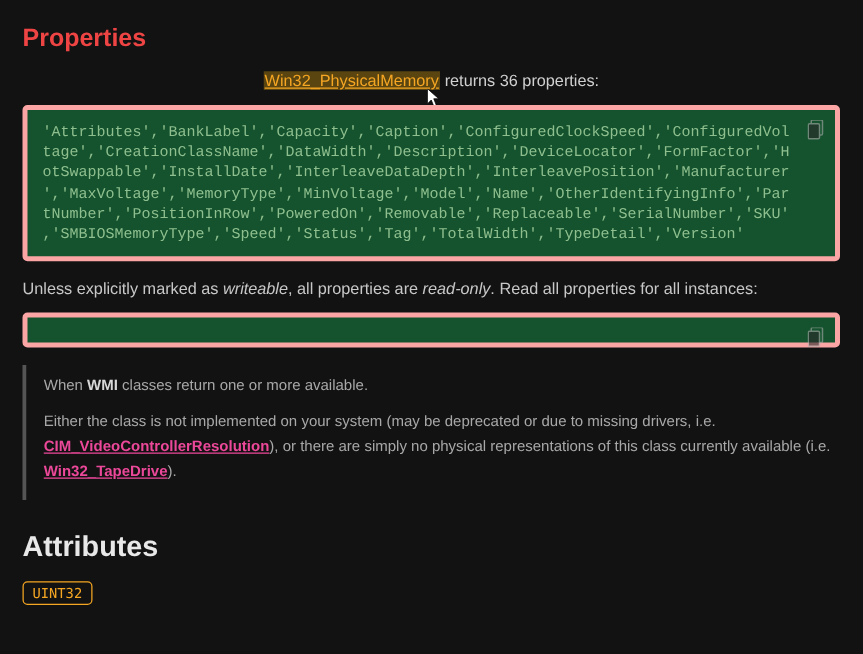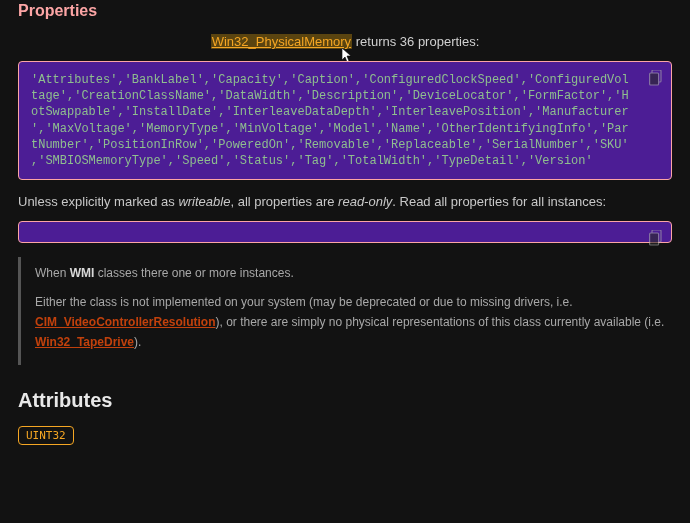--- a/index.html
+++ b/index.html
@@ -7,28 +7,28 @@
     background: #121212;
     color: #c8c8c8;
     font-family: "Segoe UI", Arial, sans-serif;
     font-size: 13px;
     width: 690px;
     height: 523px;
     overflow: hidden;
     padding: 0 18px;
   }
   h1 {
-    color: #fca5a5;
-    font-size: 16px;
+    color: #ef4444;
+    font-size: 20px;
     font-weight: 700;
-    padding: 2px 0 14px 0;
+    padding: 20px 0 14px 0;
   }
   h2 {
     color: #e8e8e8;
-    font-size: 20px;
+    font-size: 23px;
     font-weight: 700;
     padding: 14px 0 8px 0;
   }
   .intro-line {
     color: #d0d0d0;
     margin-bottom: 12px;
     font-size: 13px;
     text-align: center;
   }
   .link-highlight {
@@ -42,22 +42,22 @@
     display: inline-block;
     width: 0;
   }
   .cursor svg {
     position: absolute;
     top: 2px;
     left: -10px;
   }
   .code-block {
     position: relative;
-    background: #4c1d95;
-    border: 1px solid #fca5a5;
+    background: #14532d;
+    border: 4px solid #fca5a5;
     border-radius: 4px;
     padding: 10px 36px 10px 12px;
     margin-bottom: 14px;
     font-family: Consolas, "Courier New", monospace;
     font-size: 12px;
     line-height: 1.35;
     color: #7fb97f;
     word-wrap: break-word;
   }
   .code-block .copy-icon {
@@ -98,21 +98,21 @@
   .inline-code {
     background: #3a3a3a;
     border: 1px solid #4a4a4a;
     border-radius: 3px;
     padding: 1px 5px;
     font-family: Consolas, monospace;
     font-size: 11px;
     color: #c8c8c8;
   }
   .orange-link {
-    color: #c2410c;
+    color: #ec4899;
     font-weight: 700;
     text-decoration: underline;
     text-align: right;
   }
   .type-badge {
     display: inline-block;
     border: 1px solid #f5a623;
     color: #f5a623;
     border-radius: 4px;
     padding: 2px 7px;
@@ -152,21 +152,21 @@
   <span class="copy-icon">
     <svg width="14" height="16" viewBox="0 0 14 16">
         <rect x="3" y="0" width="9" height="12" rx="1" fill="none" stroke="#aaa" stroke-width="1.2"></rect>
         <rect x="0.6" y="3" width="9" height="12" rx="1" fill="#2a2a2a" stroke="#aaa" stroke-width="1.2"></rect>
       </svg>
   </span>
 </div>
 
 <div class="note-block">
   <p>
-    <span>When </span><strong>WMI</strong><span> classes there one or more instances.</span>
+    <span>When </span><strong>WMI</strong><span> classes return one or more available.</span>
   </p>
   <p>
     <span>Either the class is not implemented on your system (may be deprecated or due to missing drivers, i.e. </span><a class="orange-link">CIM_VideoControllerResolution</a><span>), or there are simply no physical representations of this class currently available (i.e. </span><a class="orange-link">Win32_TapeDrive</a><span>).</span>
   </p>
 </div>
 
 <h2>Attributes</h2>
 
 <span class="type-badge">UINT32</span>
 

